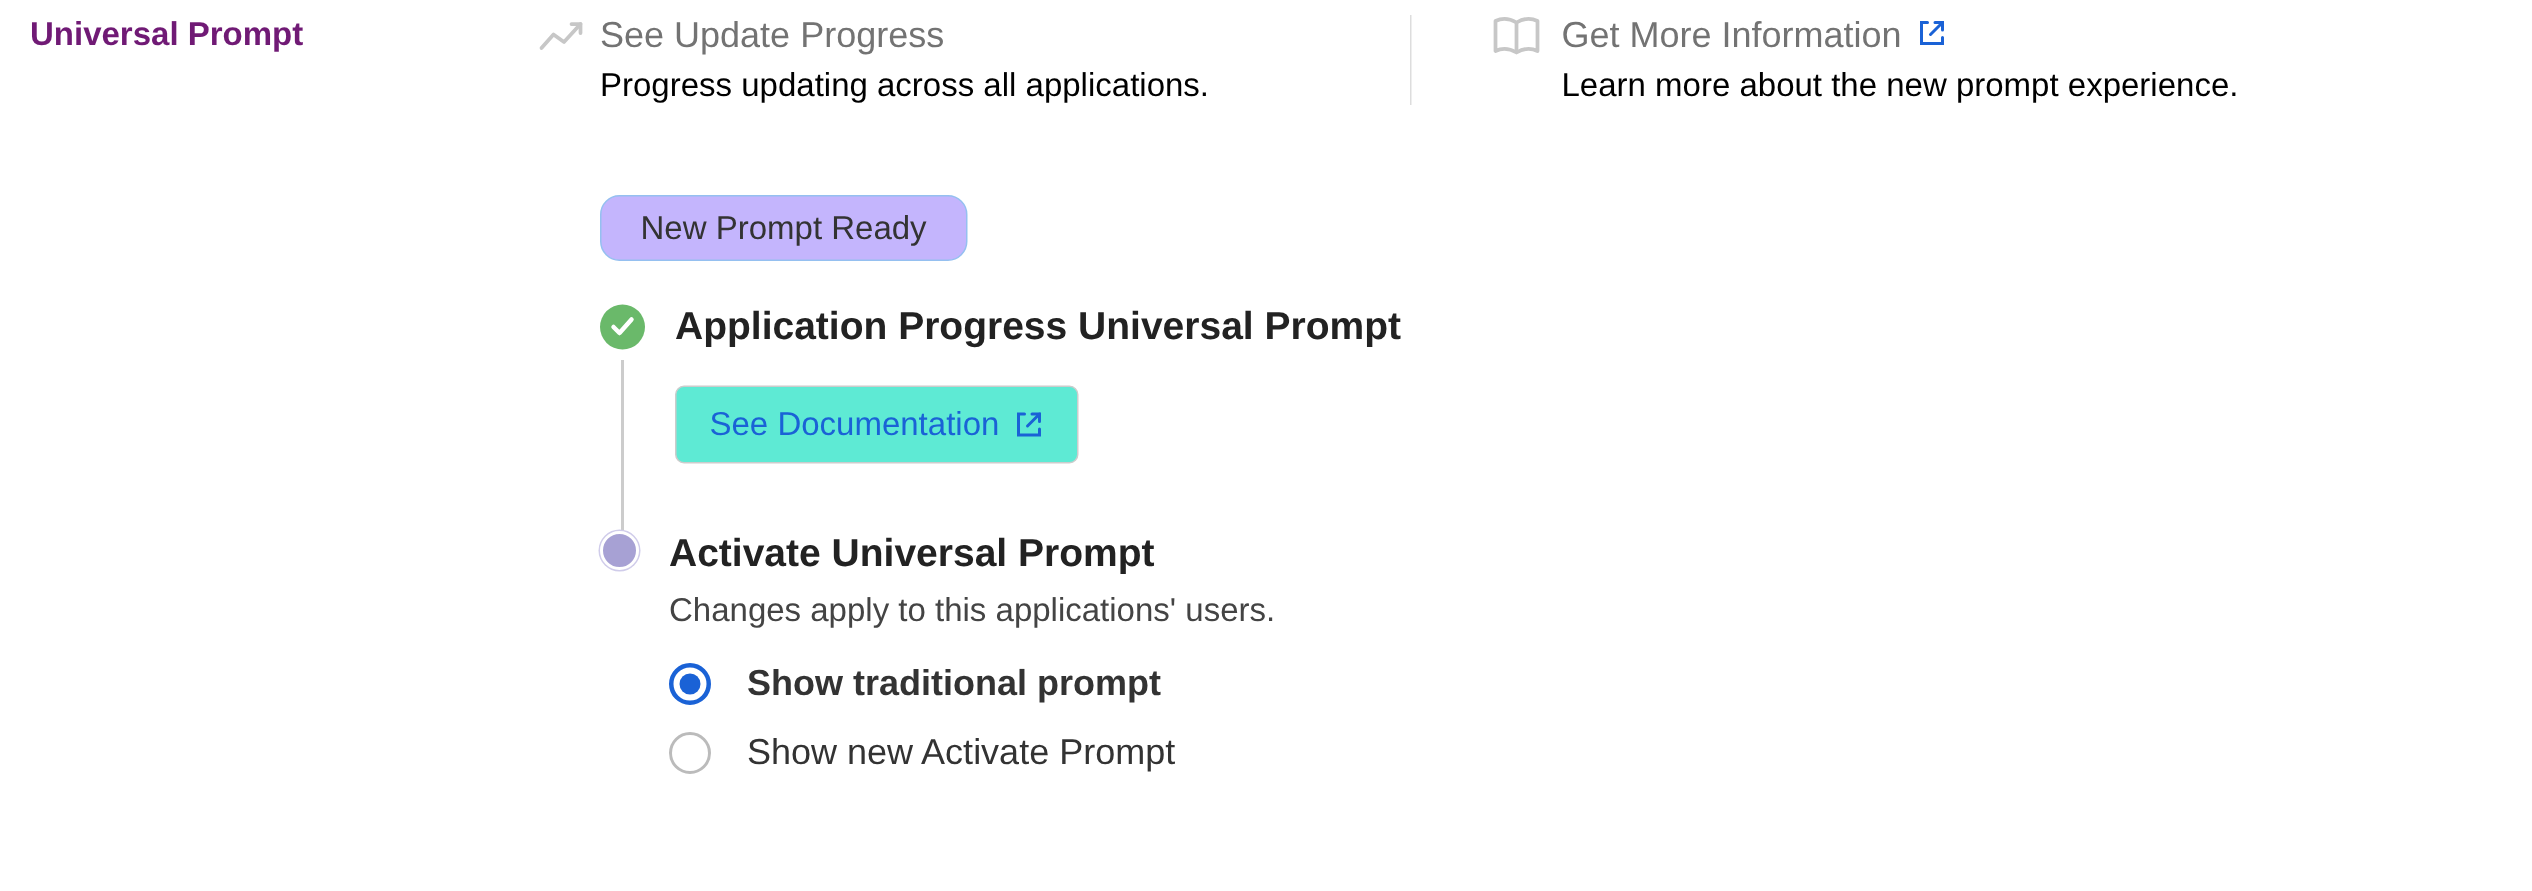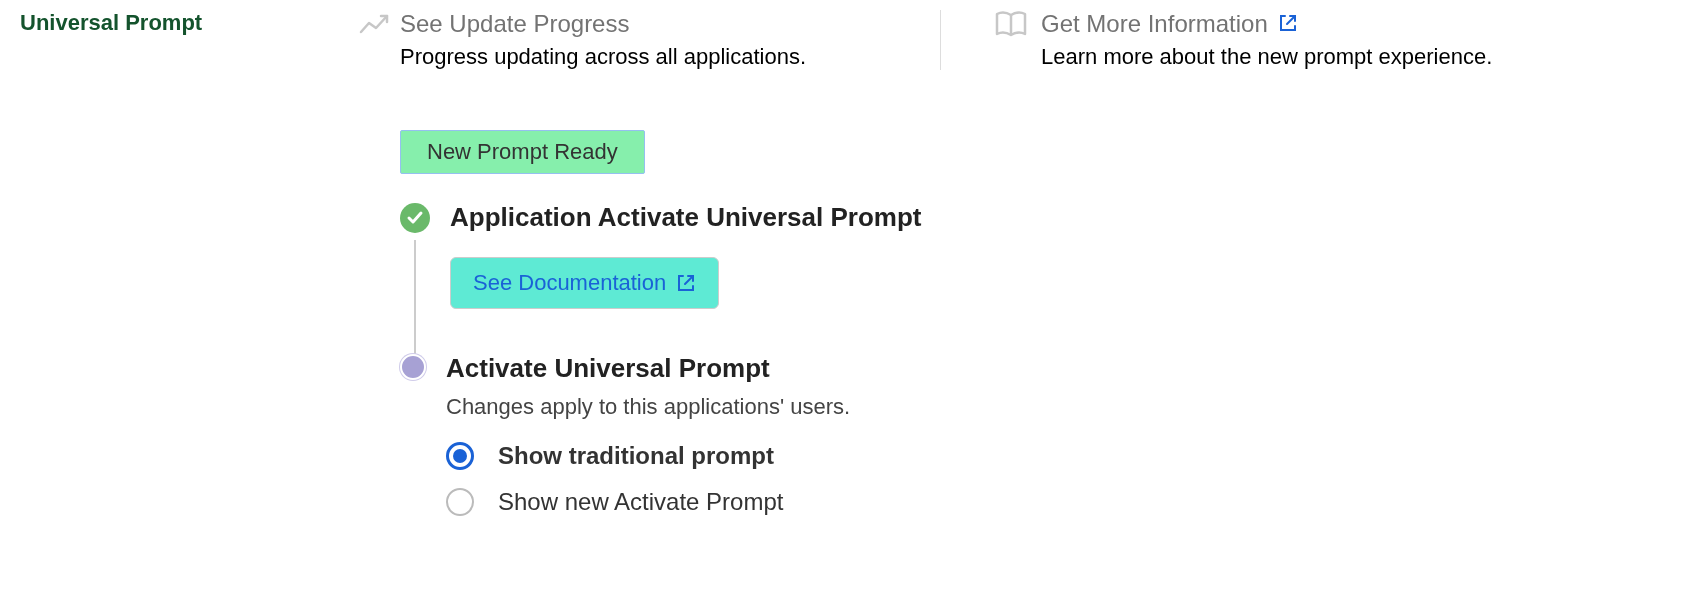--- a/index.html
+++ b/index.html
@@ -15,21 +15,21 @@
   .row {
     display: flex;
     align-items: flex-start;
   }
   .left-col {
     width: 330px;
     flex-shrink: 0;
   }
   .section-title {
     font-weight: 700;
-    color: #14532d;
+    color: #701a75;
     font-size: 22px;
   }
   .mid-icon {
     width: 50px;
     flex-shrink: 0;
     display: flex;
     justify-content: center;
     align-items: flex-start;
     padding-top: 2px;
   }
@@ -58,23 +58,23 @@
     text-decoration: none;
     font-size: 24px;
   }
   .sub {
     color: #000000;
     font-size: 22px;
     margin-top: 6px;
   }
   .badge {
     display: inline-block;
-    background: #86efac;
+    background: #c4b5fd;
     border: 1px solid #95c0f0;
-    border-radius: 2px;
+    border-radius: 13px;
     padding: 8px 26px;
     font-size: 22px;
     color: #333;
     margin-top: 60px;
   }
   .step {
     display: flex;
     align-items: flex-start;
     margin-top: 28px;
     position: relative;
@@ -235,21 +235,21 @@
     <div class="badge">New Prompt Ready</div>
 
     <div class="step">
       <div class="connector"></div>
       <div class="step-badge check">
         <svg viewBox="0 0 18 18" fill="none" stroke="#fff" stroke-width="3" stroke-linecap="round" stroke-linejoin="round">
           <path d="M3 9 L7 13 L15 4"></path>
         </svg>
       </div>
       <div class="step-content">
-        <div class="step-title">Application Activate Universal Prompt</div>
+        <div class="step-title">Application Progress Universal Prompt</div>
       </div>
     </div>
 
     <button class="doc-btn">
       <span>See Documentation</span>
       <svg width="20" height="20" viewBox="0 0 20 20" fill="none" stroke="#1a62d6" stroke-width="2" stroke-linecap="round">
         <path d="M7 3 L3 3 L3 17 L17 17 L17 13"></path>
         <path d="M12 3 L17 3 L17 8"></path>
         <path d="M17 3 L9 11"></path>
       </svg>

